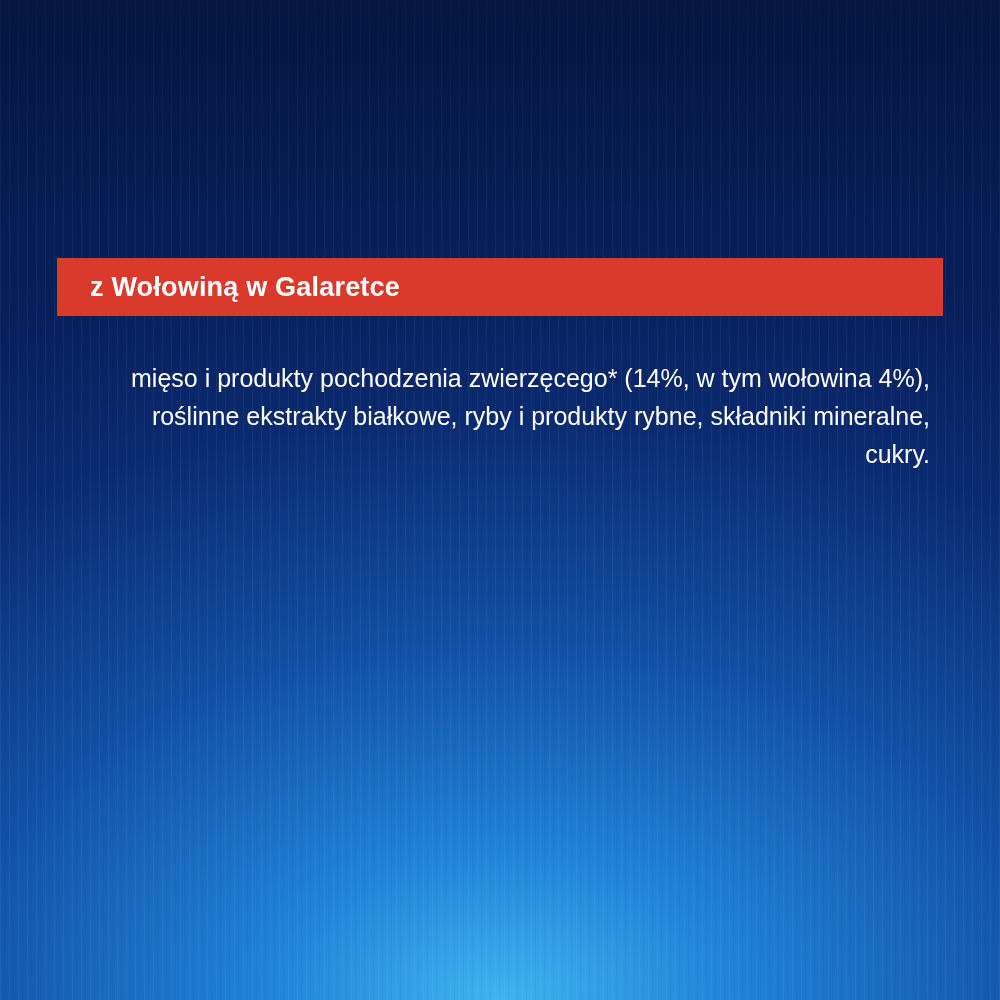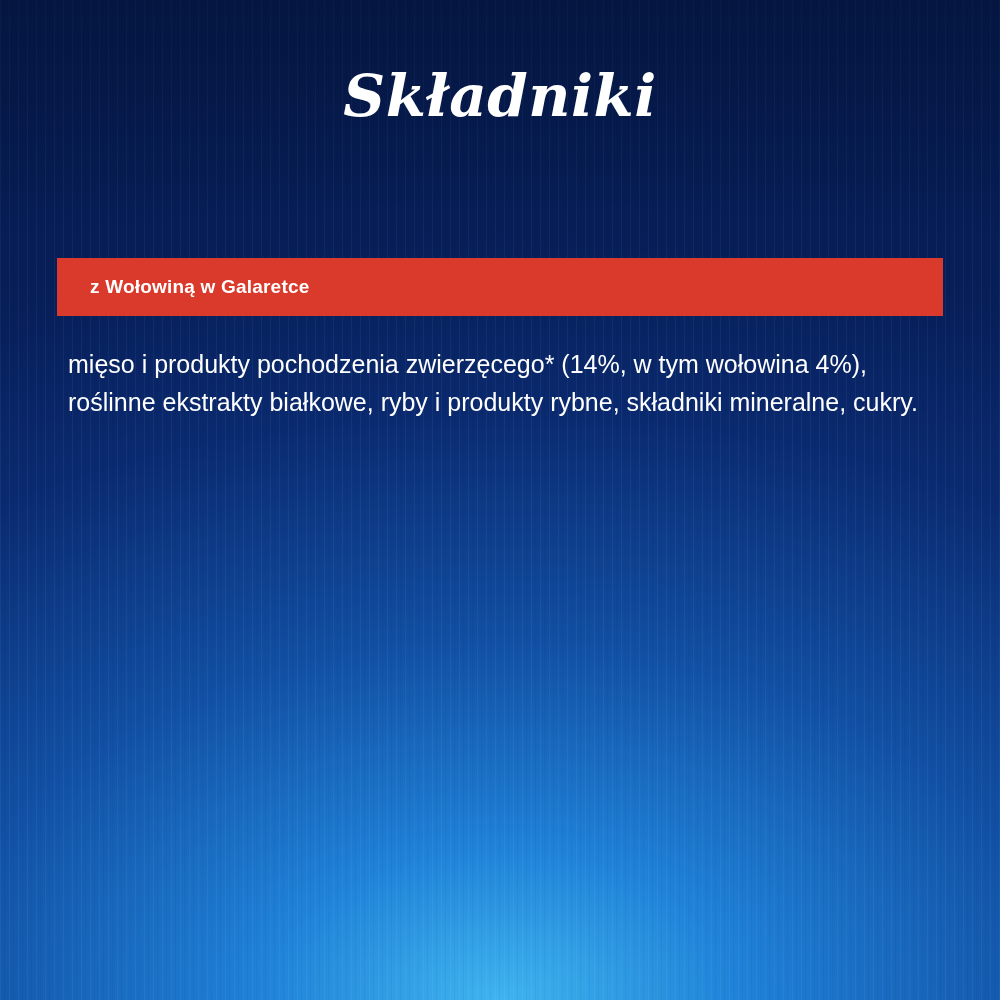--- a/index.html
+++ b/index.html
@@ -68,48 +68,48 @@
     left: 57px;
     top: 258px;
     width: 886px;
     height: 58px;
     background: #d93a2b;
     display: flex;
     align-items: center;
   }
   .variant-banner .variant-label {
     color: #ffffff;
-    font-size: 19px;
+    font-size: 27px;
     font-weight: 700;
     padding-left: 33px;
     letter-spacing: 0.2px;
   }
   .ingredients {
     position: absolute;
     left: 66px;
     top: 343px;
     width: 880px;
     color: #ffffff;
     font-size: 25px;
     line-height: 38px;
   }
   .ingredients p {
-    margin: 2px;
+    margin: 16px;
+    text-align: right;
   }
 </style>
 </head>
 <body>
 
 <div class="page">
   <div class="bg-gradient"></div>
   <div class="bg-stripes"></div>
   <div class="bg-vignette"></div>
 
   <div class="content">
-    <div class="title">Składniki</div>
 
     <div class="variant-banner">
       <span class="variant-label">z Wołowiną w Galaretce</span>
     </div>
 
     <div class="ingredients">
       <p>mięso i produkty pochodzenia zwierzęcego* (14%, w tym wołowina 4%), roślinne ekstrakty białkowe, ryby i produkty rybne, składniki mineralne, cukry.</p>
     </div>
   </div>
 </div>

